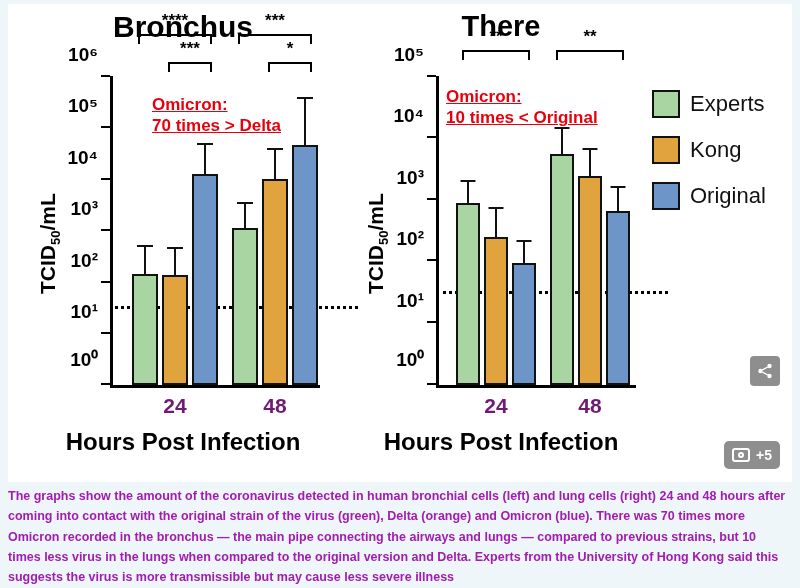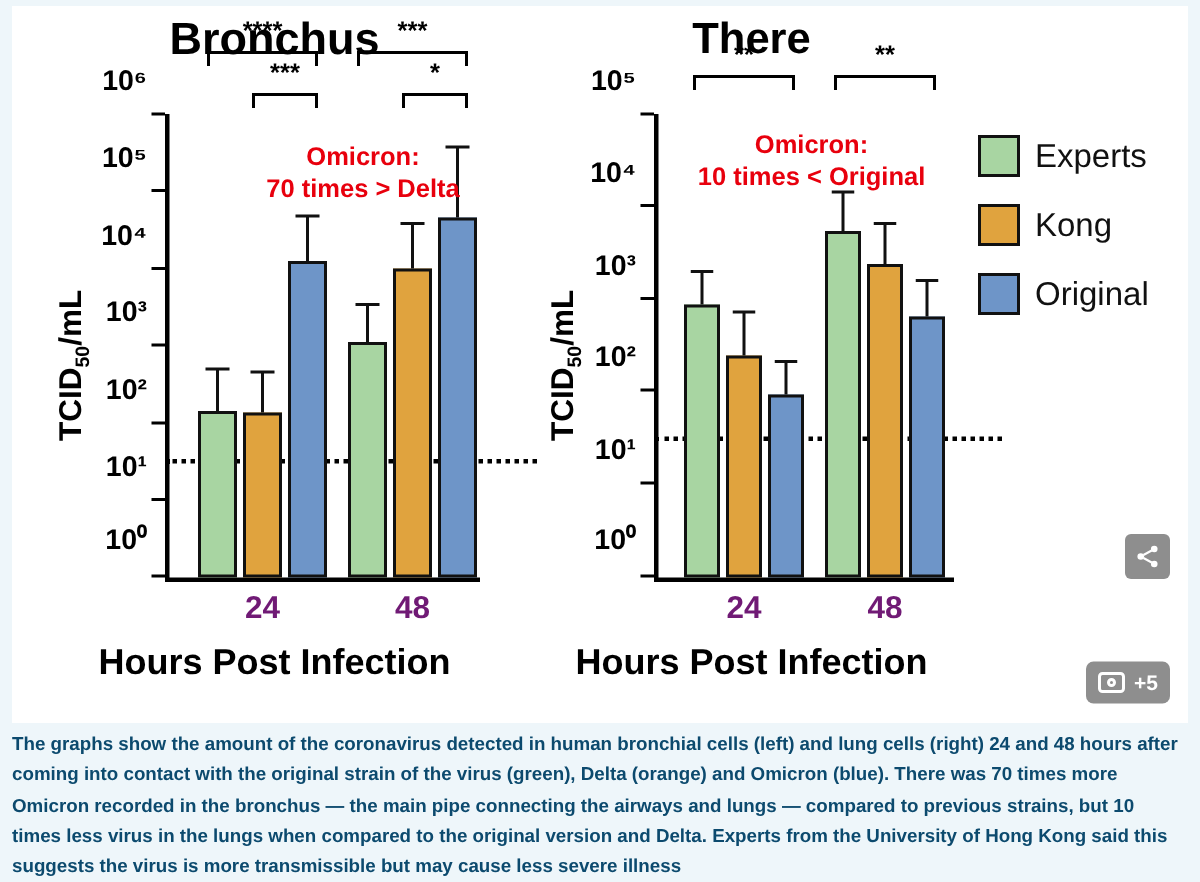--- a/index.html
+++ b/index.html
@@ -121,23 +121,23 @@
   .sigtext{
     position:absolute;
     font-size:17px;font-weight:bold;color:#000;
     transform:translateX(-50%);
     white-space:nowrap;
   }
   .annot{
     position:absolute;
     color:#e8000d;
     font-size:17px;font-weight:bold;
-    text-align:center;
     line-height:1.25;
     white-space:nowrap;
+    text-decoration:underline;
   }
 
   
   .legend{
     position:absolute;left:644px;top:86px;width:140px;
   }
   .legend-row{
     display:flex;align-items:center;margin-bottom:18px;
   }
   .swatch{
@@ -168,21 +168,21 @@
   }
   .cam:after{
     content:"";position:absolute;left:50%;top:50%;
     width:6px;height:6px;border:2px solid #fff;border-radius:50%;
     transform:translate(-50%,-50%);box-sizing:border-box;
   }
 
   
   .caption{
     position:absolute;left:8px;top:486px;width:784px;
-    font-size:12.5px;font-weight:bold;color:#0c4a6e;
+    font-size:12.5px;font-weight:bold;color:#a21caf;
     line-height:1.62;
   }
 </style>
 </head>
 <body>
 
 <div class="page">
 
   <div class="figure">
 

